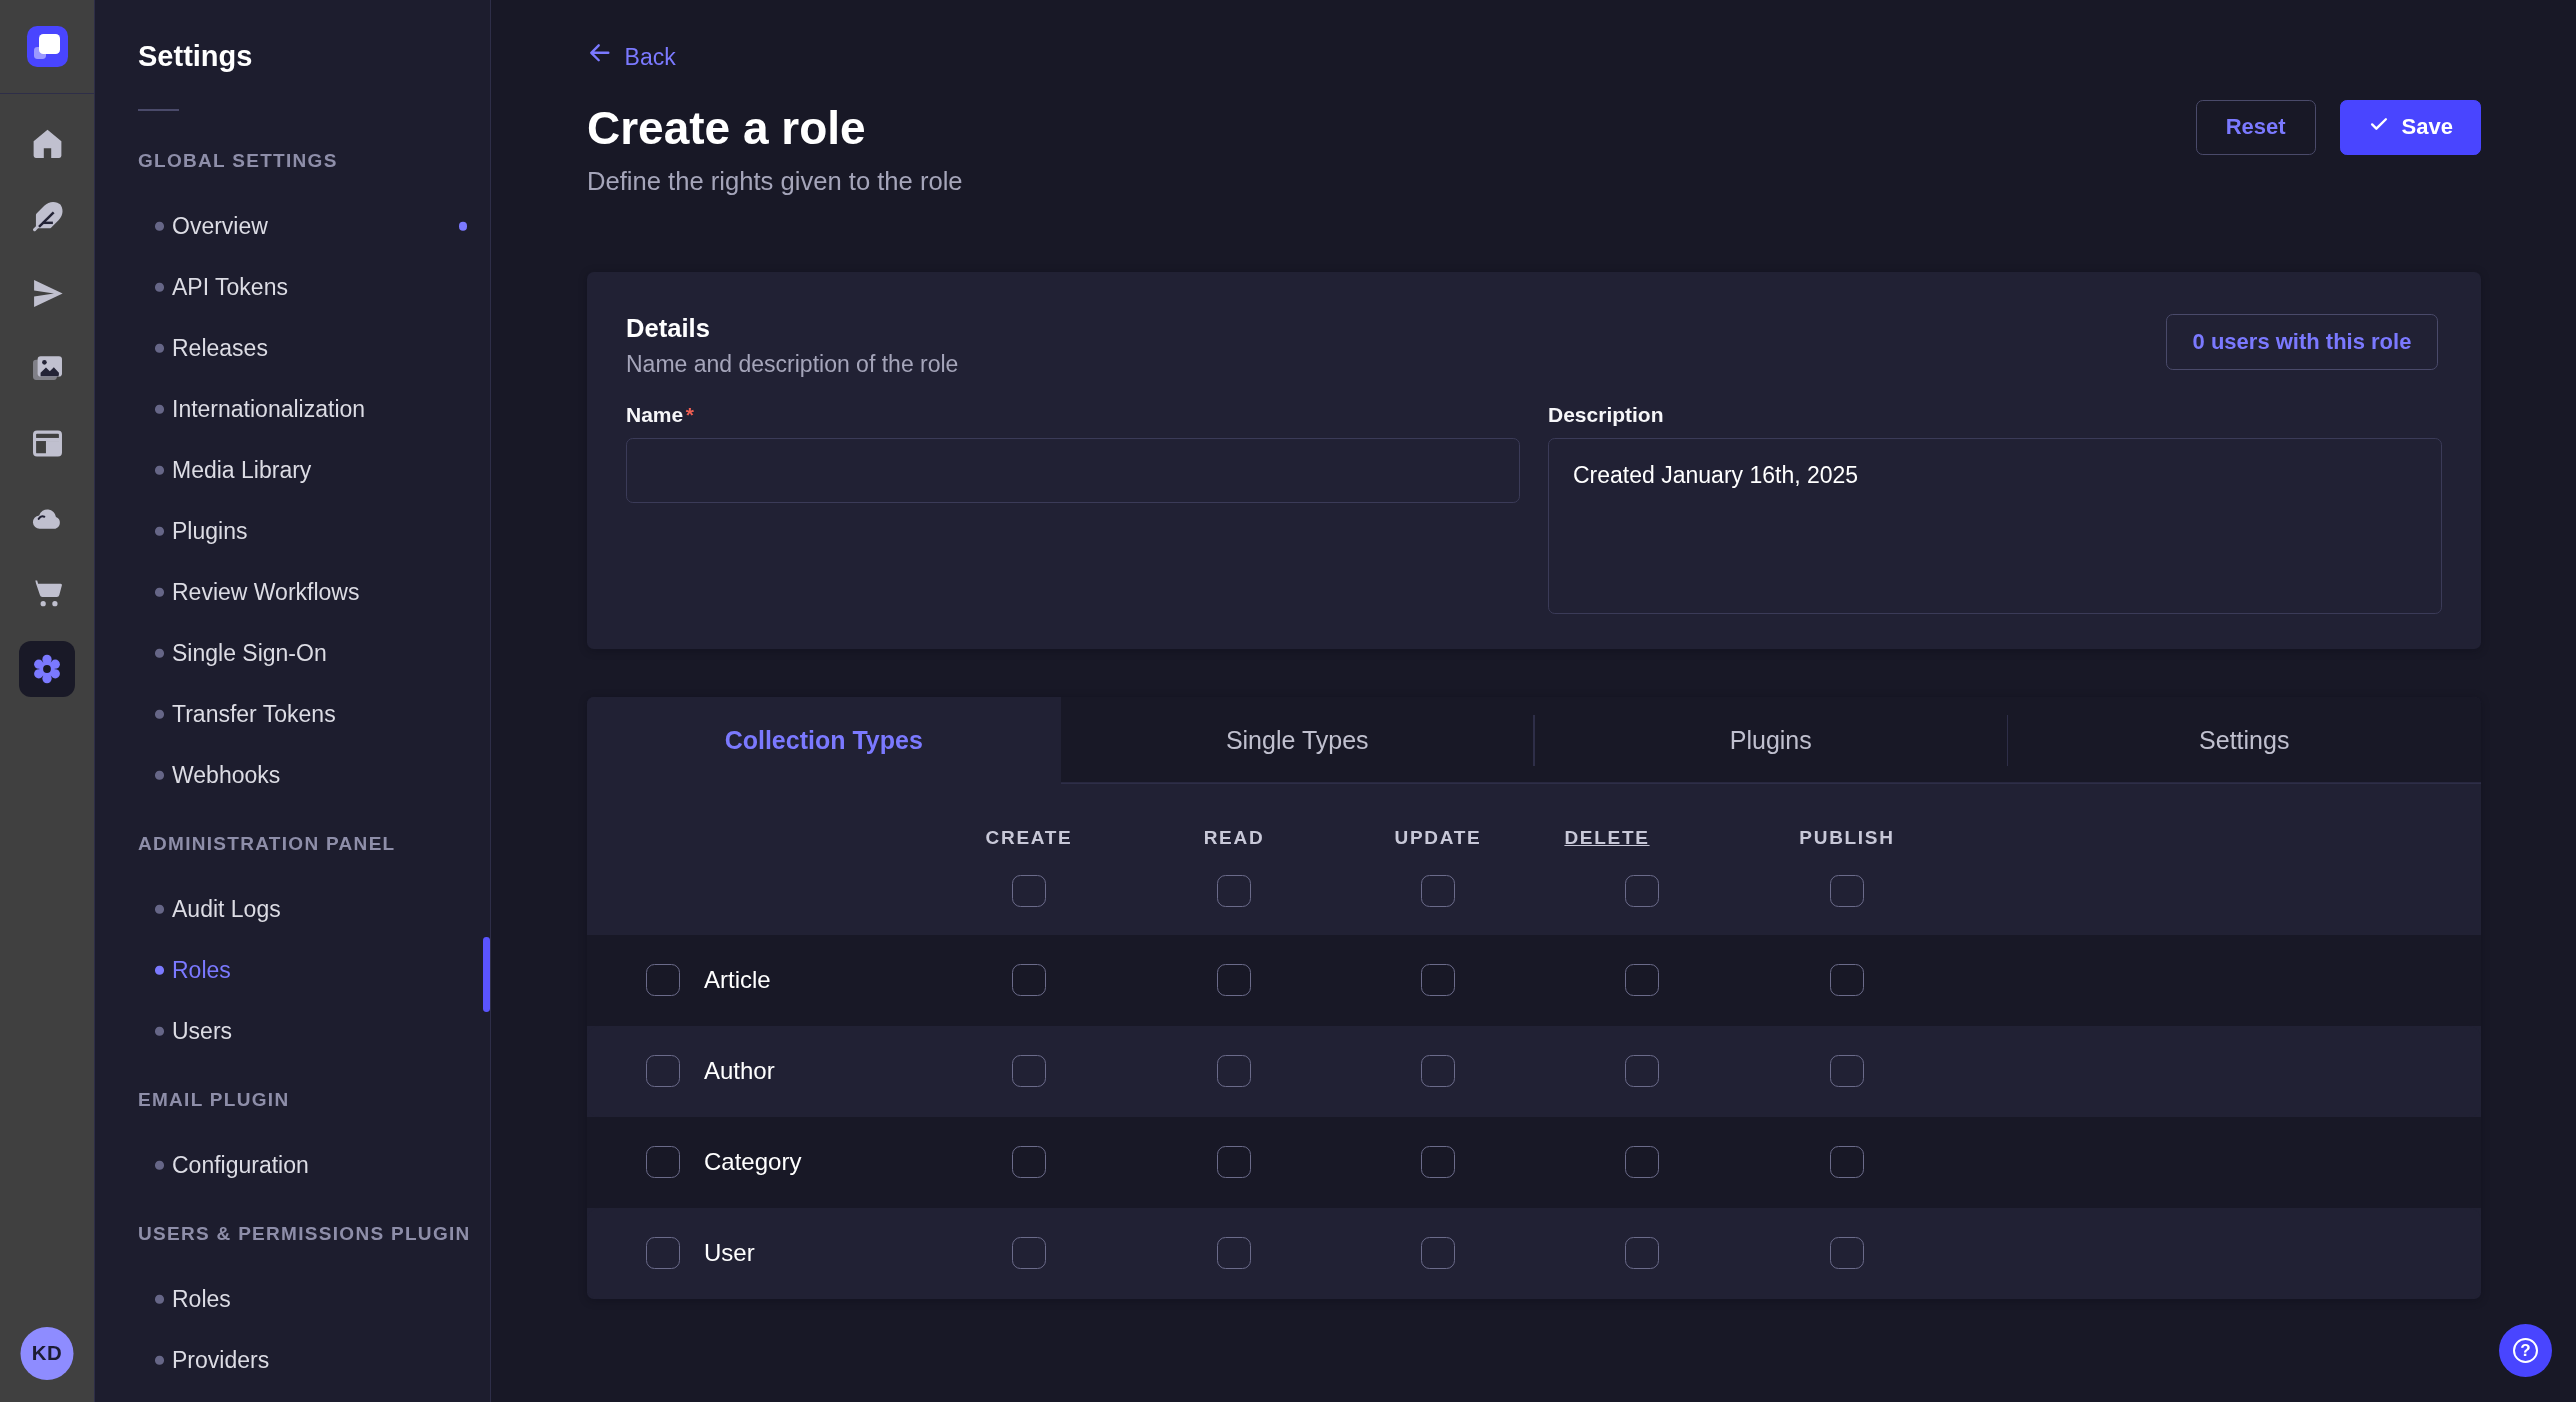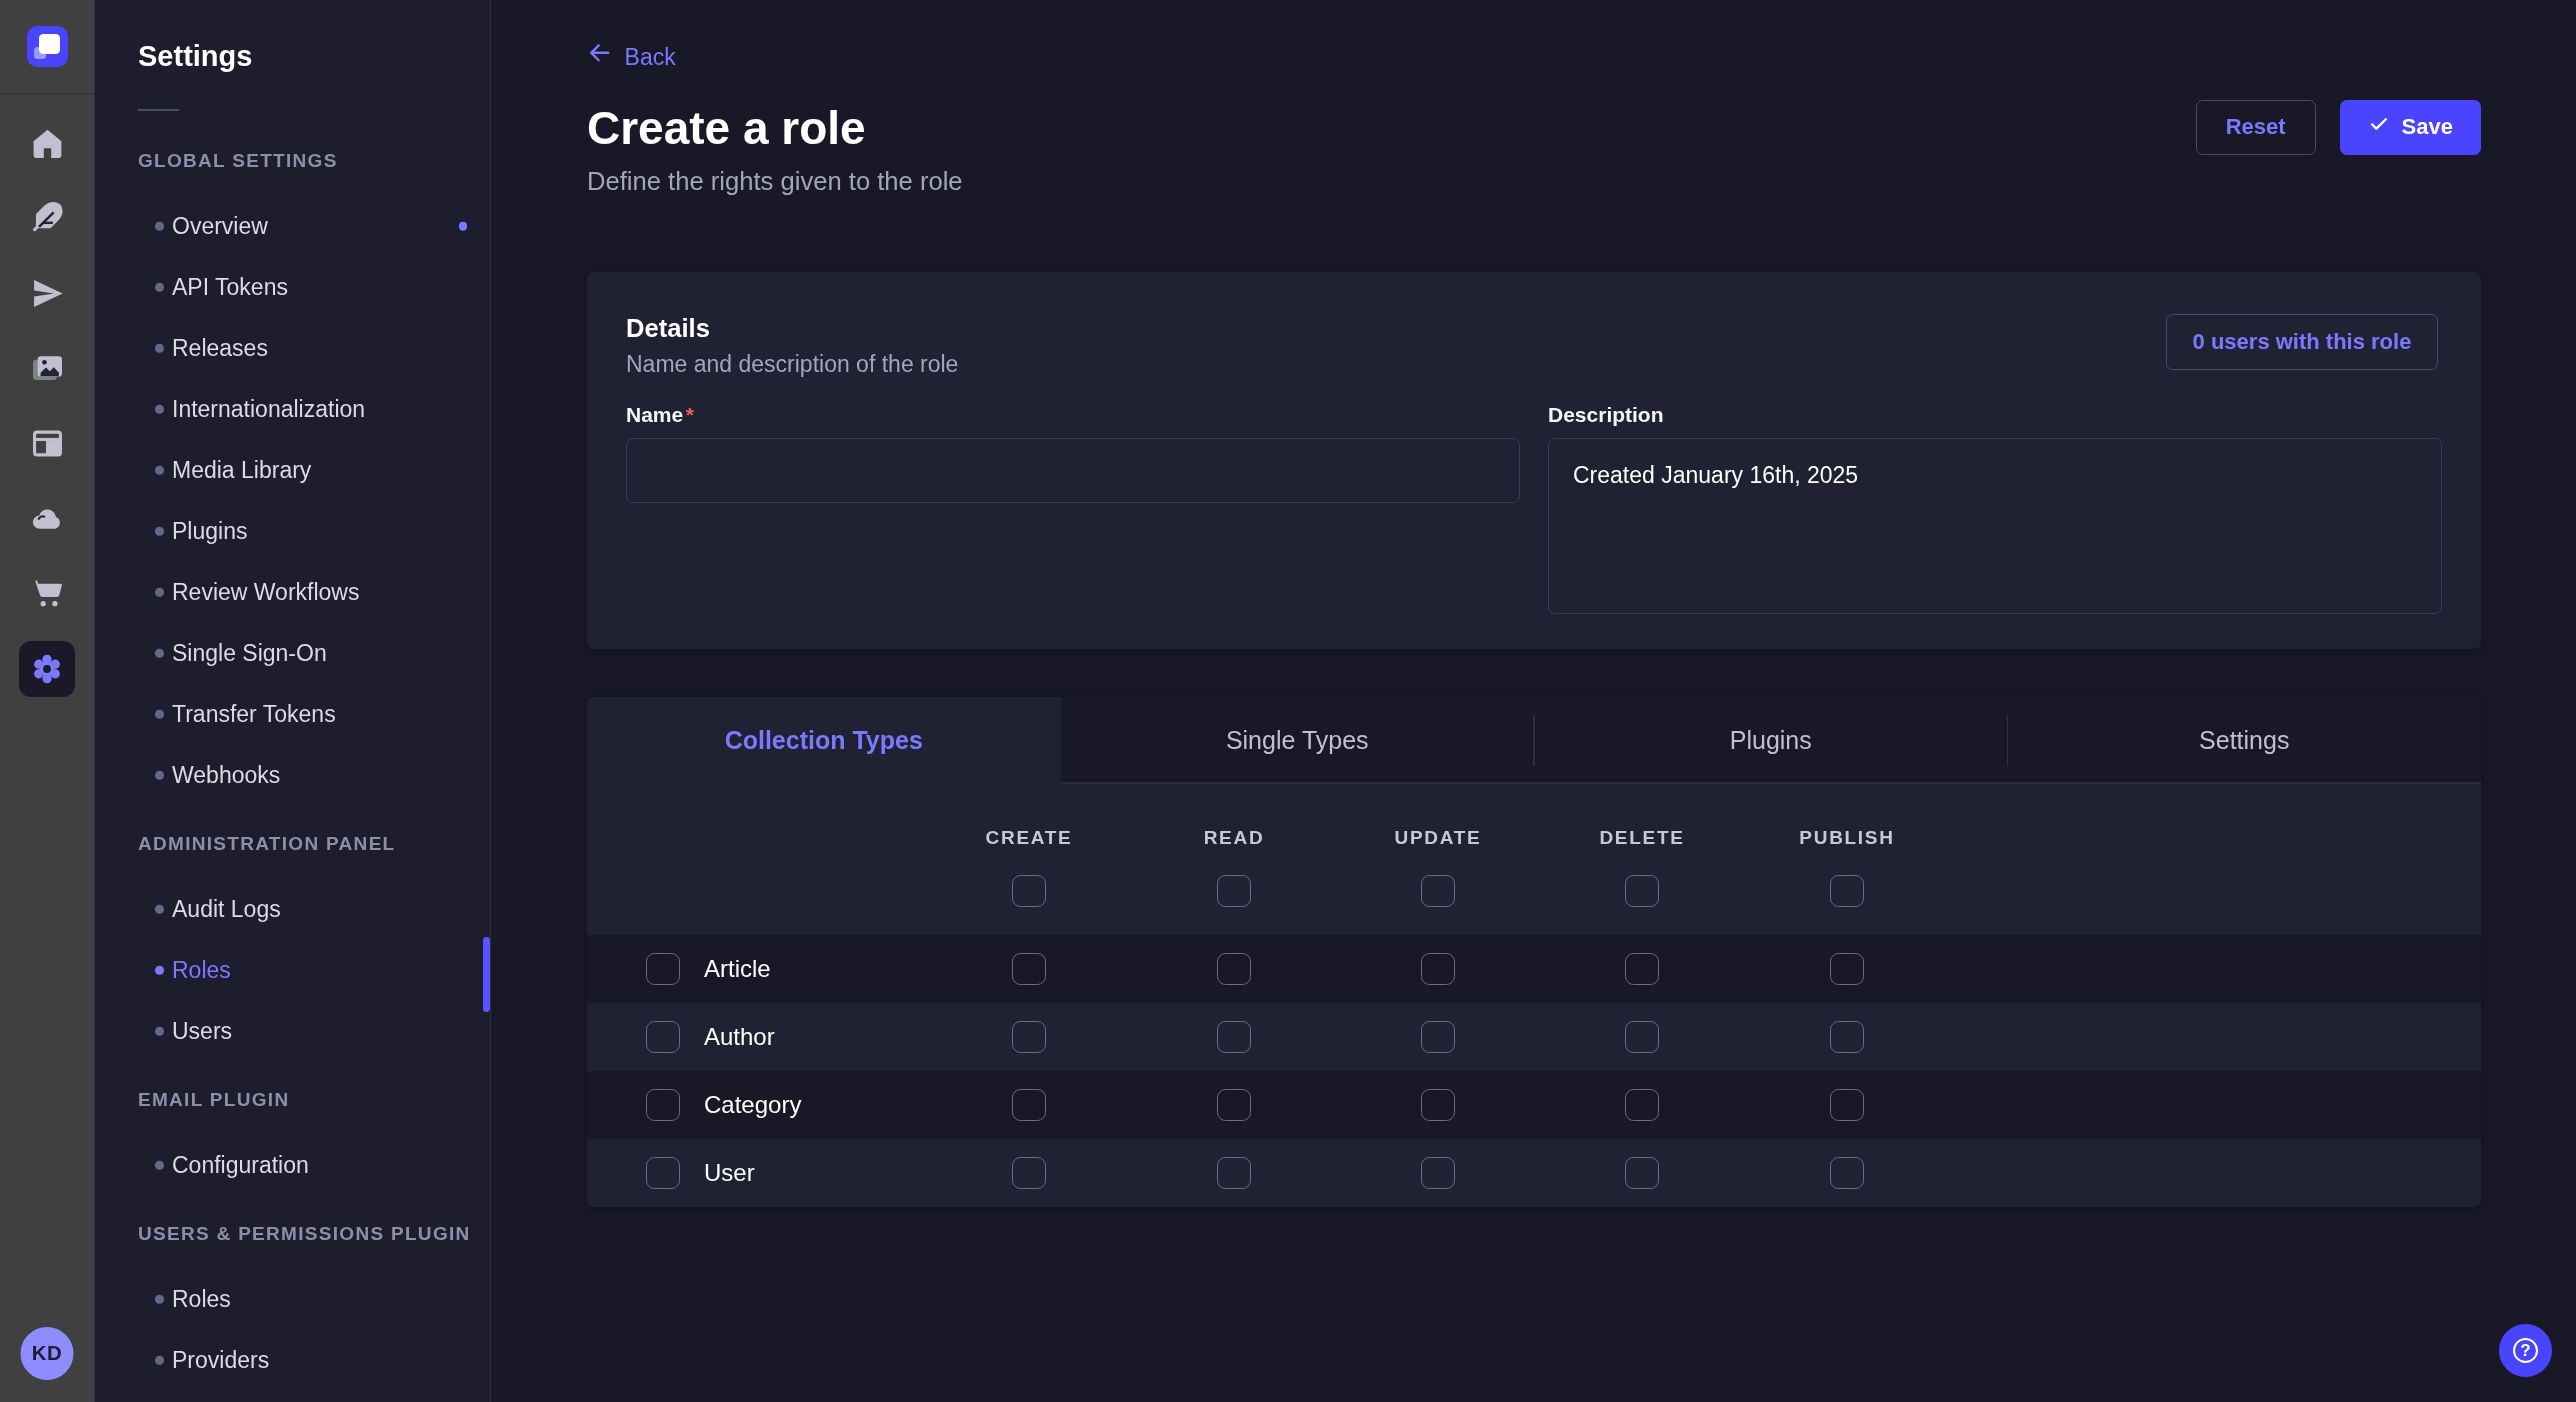--- a/index.html
+++ b/index.html
@@ -140,21 +140,21 @@
   .perm-header { height: 151px; position: relative; background: #212134; }
   .col-label {
     position: absolute; top: 43px; transform: translateX(-50%);
     font-size: 19px; font-weight: bold; letter-spacing: 1.7px; color: #c8c8d8; white-space: nowrap;
   }
   .cb {
     width: 34px; height: 32px; border: 1.7px solid #6b6b8a; border-radius: 8.5px;
     background: transparent; display: inline-block; cursor: pointer; flex: 0 0 auto;
   }
   .perm-header .cb { position: absolute; top: 91px; transform: translateX(-50%); }
-  .perm-row { height: 68px; position: relative; display: flex; align-items: center; }
+  .perm-row { height: 91px; position: relative; display: flex; align-items: center; }
   .perm-row.stripe-dark { background: #181826; }
   .perm-row.stripe-light { background: #212134; border-radius: 12px; }
   .perm-row .row-cb { margin-left: 59px; }
   .row-label { font-size: 24px; color: #ffffff; margin-left: 24px; }
   .perm-row .cell-cb { position: absolute; top: 50%; transform: translate(-50%, -50%); }
 
   
   .help-fab {
     position: absolute; right: 24px; bottom: 25px; width: 53px; height: 53px;
     border-radius: 50%; background: #4945ff; border: none; cursor: pointer;
@@ -412,21 +412,21 @@
           <button class="tab divided">Plugins</button>
           <button class="tab divided">Settings</button>
         </div>
       <div class="perm-header" id="permHeader">
           <span class="col-label" style="left: 442px;">CREATE</span>
           <span class="cb" role="checkbox" aria-checked="false" style="left: 442px;"></span>
           <span class="col-label" style="left: 647px;">READ</span>
           <span class="cb" role="checkbox" aria-checked="false" style="left: 647px;"></span>
           <span class="col-label" style="left: 851px;">UPDATE</span>
           <span class="cb" role="checkbox" aria-checked="false" style="left: 851px;"></span>
-          <span class="col-label" style="left: 1055px;">DELETE</span>
+          <span class="col-label" style="left: 1020px; text-decoration: underline;">DELETE</span>
           <span class="cb" role="checkbox" aria-checked="false" style="left: 1055px;"></span>
           <span class="col-label" style="left: 1260px;">PUBLISH</span>
           <span class="cb" role="checkbox" aria-checked="false" style="left: 1260px;"></span>
         </div>
       <div id="permRows">
           <div class="perm-row stripe-dark">
             <span class="cb row-cb" role="checkbox" aria-checked="false"></span>
             <span class="row-label">Article</span>
             <span class="cb cell-cb" role="checkbox" aria-checked="false" style="left: 442px;"></span>
             <span class="cb cell-cb" role="checkbox" aria-checked="false" style="left: 647px;"></span>

